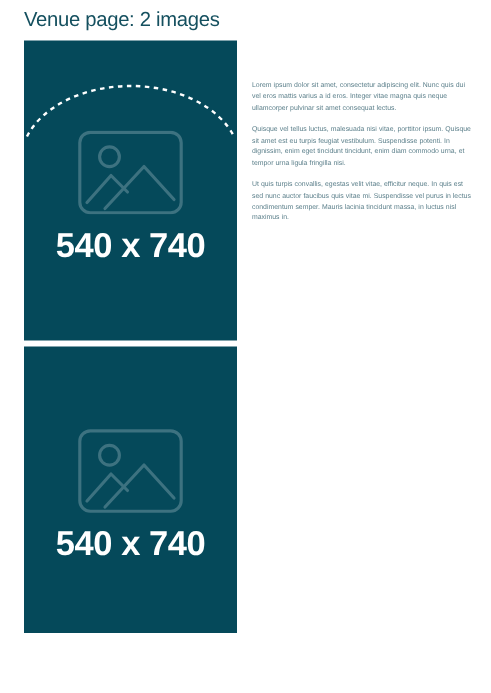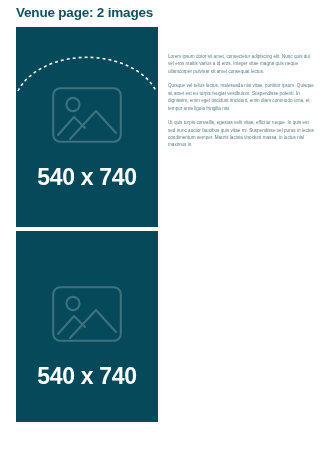--- a/index.html
+++ b/index.html
@@ -20,21 +20,21 @@
     inset: 0;
     background: #ffffff;
   }
 
   
   .page-title {
     position: absolute;
     left: 16px;
     top: 5px;
     font-size: 13.5px;
-    font-weight: bold;
+    font-weight: normal;
     color: #15505f;
     letter-spacing: -0.2px;
     white-space: nowrap;
   }
 
   
   .img-block {
     position: absolute;
     left: 16px;
     width: 142px;
@@ -69,21 +69,21 @@
     flex-direction: column;
     align-items: center;
   }
   .img-block.first .ph-group { top: 60px; }
   .img-block.second .ph-group { top: 55px; }
 
   .ph-icon {
     display: block;
   }
   .ph-label {
-    margin-top: 21px;
+    margin-top: 7px;
     font-size: 23px;
     font-weight: bold;
     color: #ffffff;
     letter-spacing: -0.3px;
     white-space: nowrap;
   }
 
   
   .text-col {
     position: absolute;

